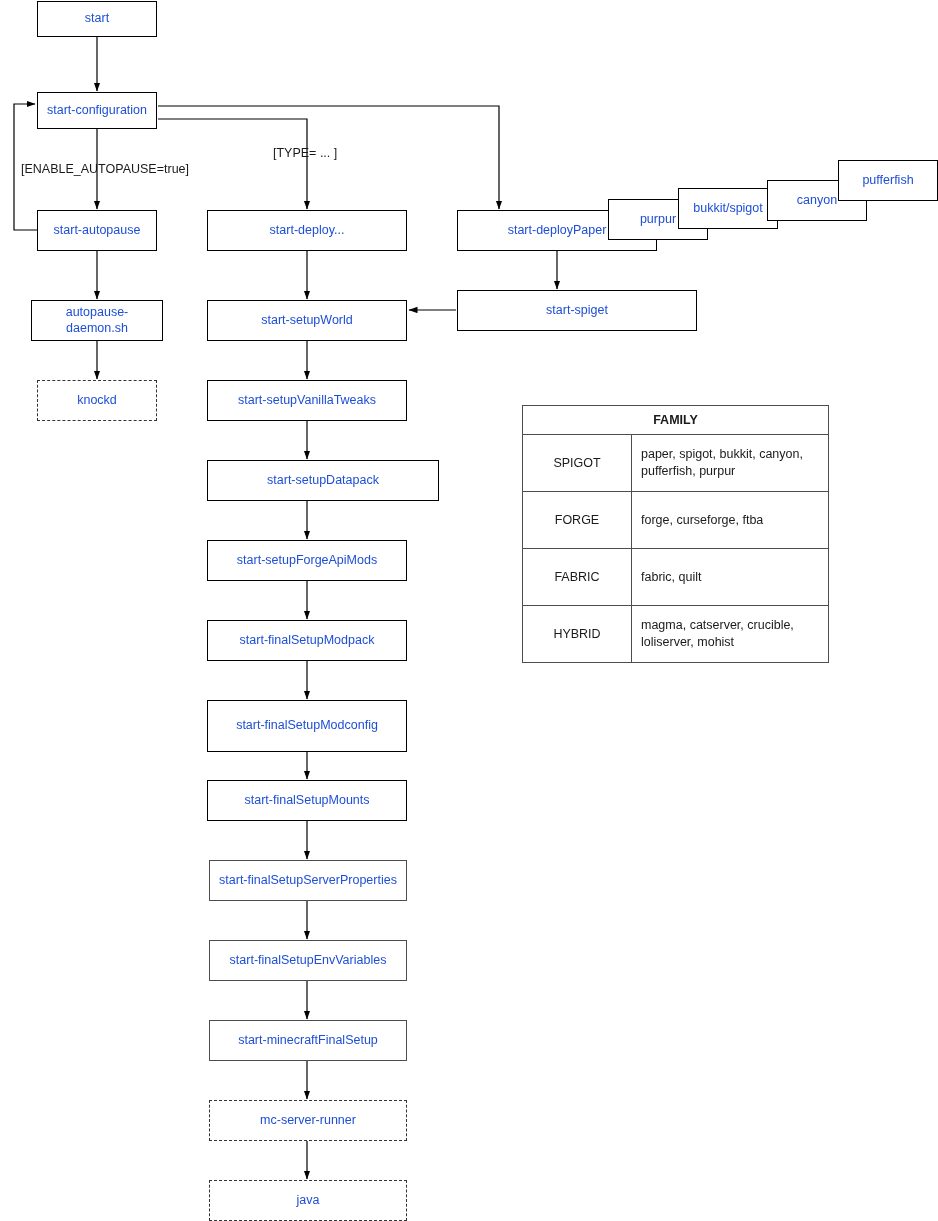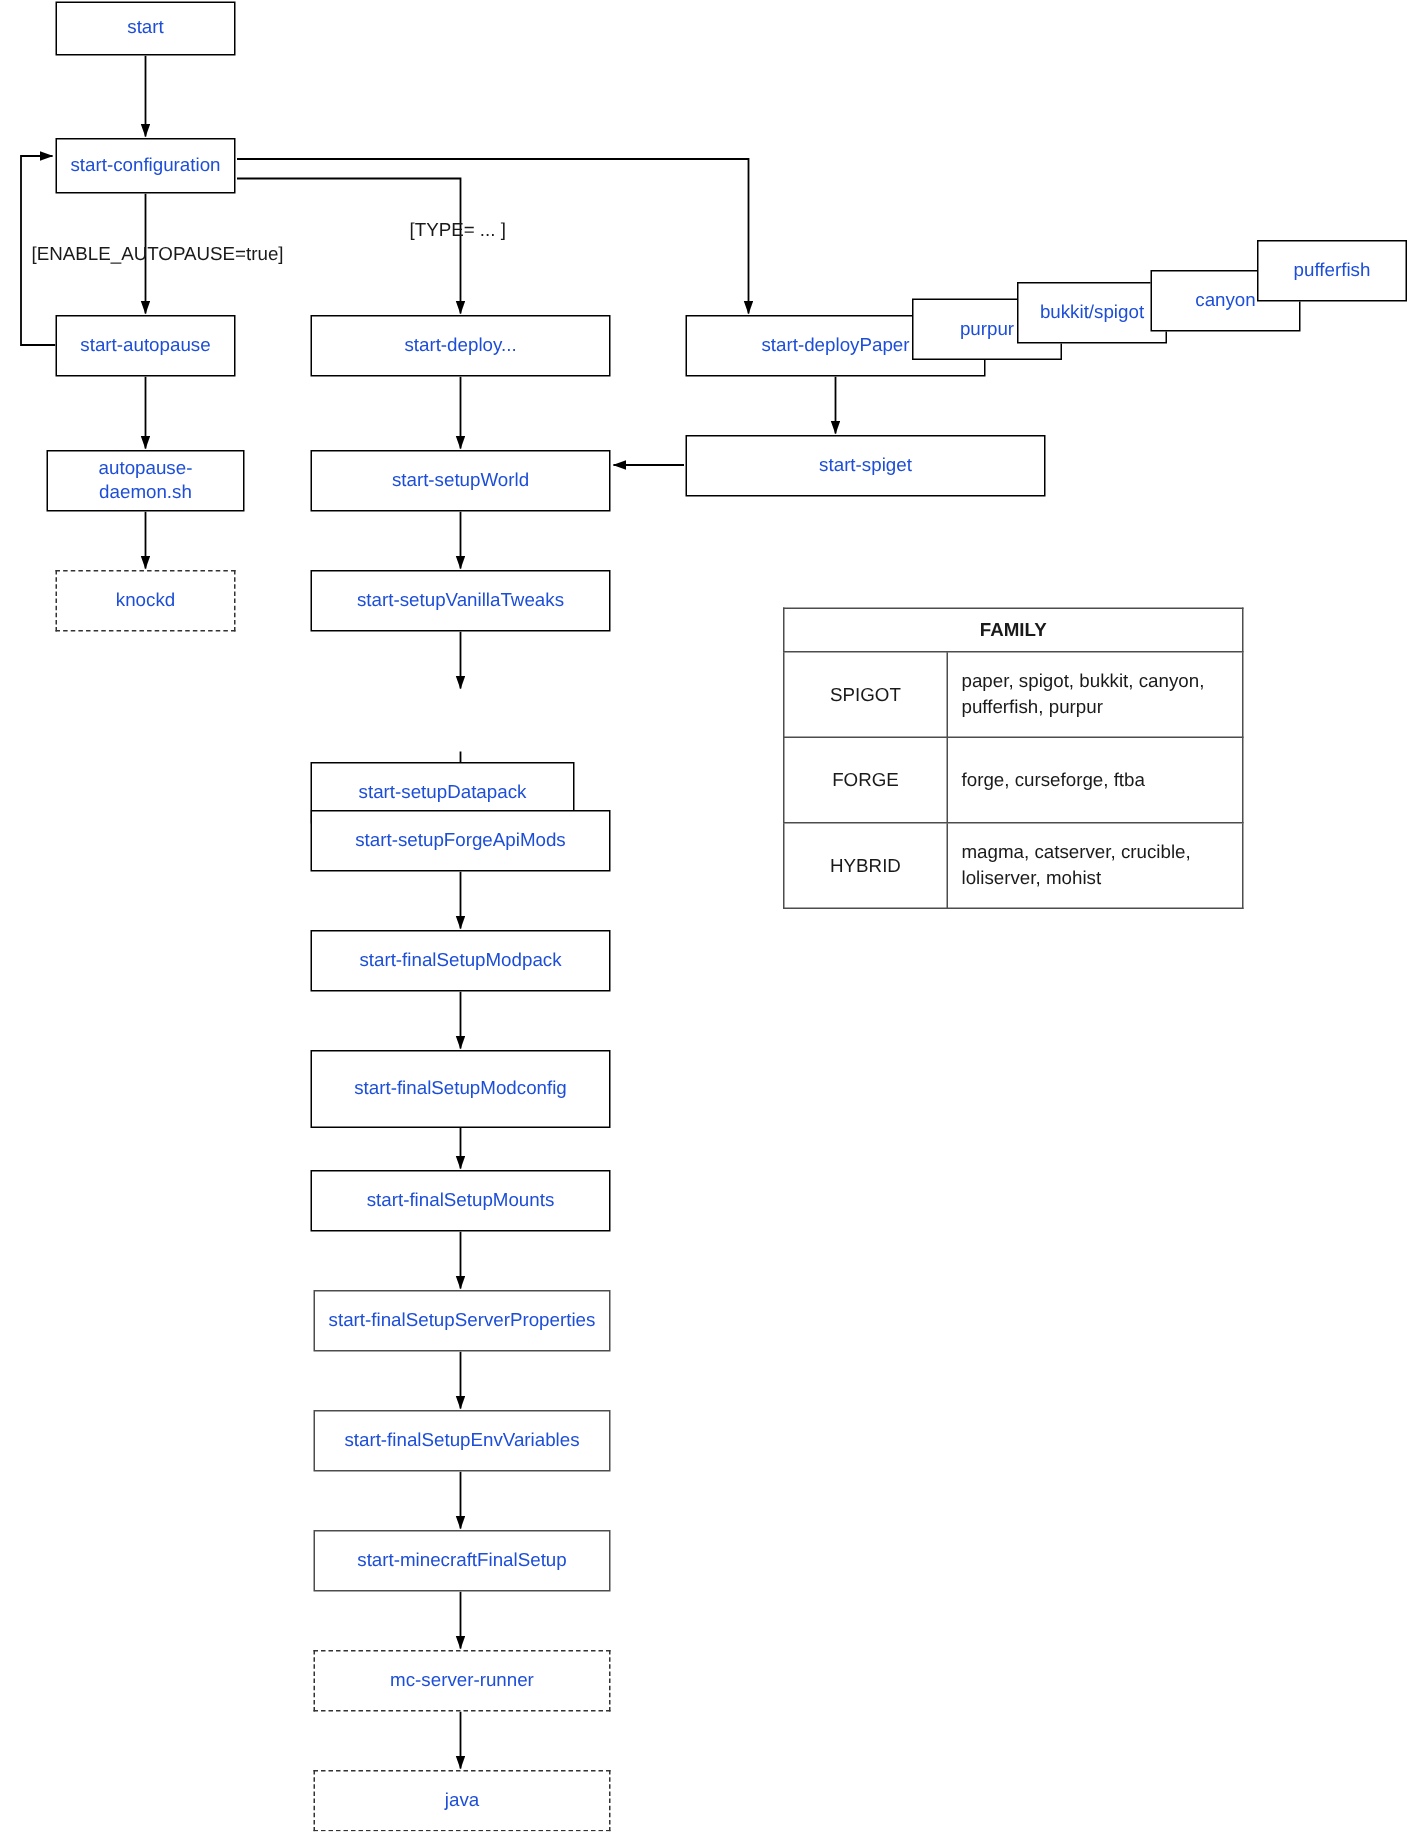--- a/index.html
+++ b/index.html
@@ -157,21 +157,21 @@
   <div class="node stack" style="left:767px; top:180px; width:100px; height:41px;">canyon</div>
 
   <div class="node stack" style="left:838px; top:160px; width:100px; height:41px;">pufferfish</div>
 
   <div class="node" style="left:457px; top:290px; width:240px; height:41px;">start-spiget</div>
 
   <div class="node" style="left:207px; top:300px; width:200px; height:41px;">start-setupWorld</div>
 
   <div class="node" style="left:207px; top:380px; width:200px; height:41px;">start-setupVanillaTweaks</div>
 
-  <div class="node" style="left:207px; top:460px; width:176px; height:41px;margin-top:48px;">start-setupDatapack</div>
+  <div class="node" style="left:207px; top:460px; width:232px; height:41px;">start-setupDatapack</div>
 
   <div class="node" style="left:207px; top:540px; width:200px; height:41px;">start-setupForgeApiMods</div>
 
   <div class="node" style="left:207px; top:620px; width:200px; height:41px;">start-finalSetupModpack</div>
 
   <div class="node" style="left:207px; top:700px; width:200px; height:52px;">start-finalSetupModconfig</div>
 
   <div class="node" style="left:207px; top:780px; width:200px; height:41px;">start-finalSetupMounts</div>
 
   <div class="node soft" style="left:209px; top:860px; width:198px; height:41px;">start-finalSetupServerProperties</div>
@@ -197,19 +197,23 @@
     <tbody>
       <tr class="body-row">
         <td class="fam">SPIGOT</td>
         <td class="members">paper, spigot, bukkit, canyon, pufferfish, purpur</td>
       </tr>
       <tr class="body-row">
         <td class="fam">FORGE</td>
         <td class="members">forge, curseforge, ftba</td>
       </tr>
       <tr class="body-row">
+        <td class="fam">FABRIC</td>
+        <td class="members">fabric, quilt</td>
+      </tr>
+      <tr class="body-row">
         <td class="fam">HYBRID</td>
         <td class="members">magma, catserver, crucible, loliserver, mohist</td>
       </tr>
     </tbody>
   </table>
 
 </div>
 
 </body></html>

